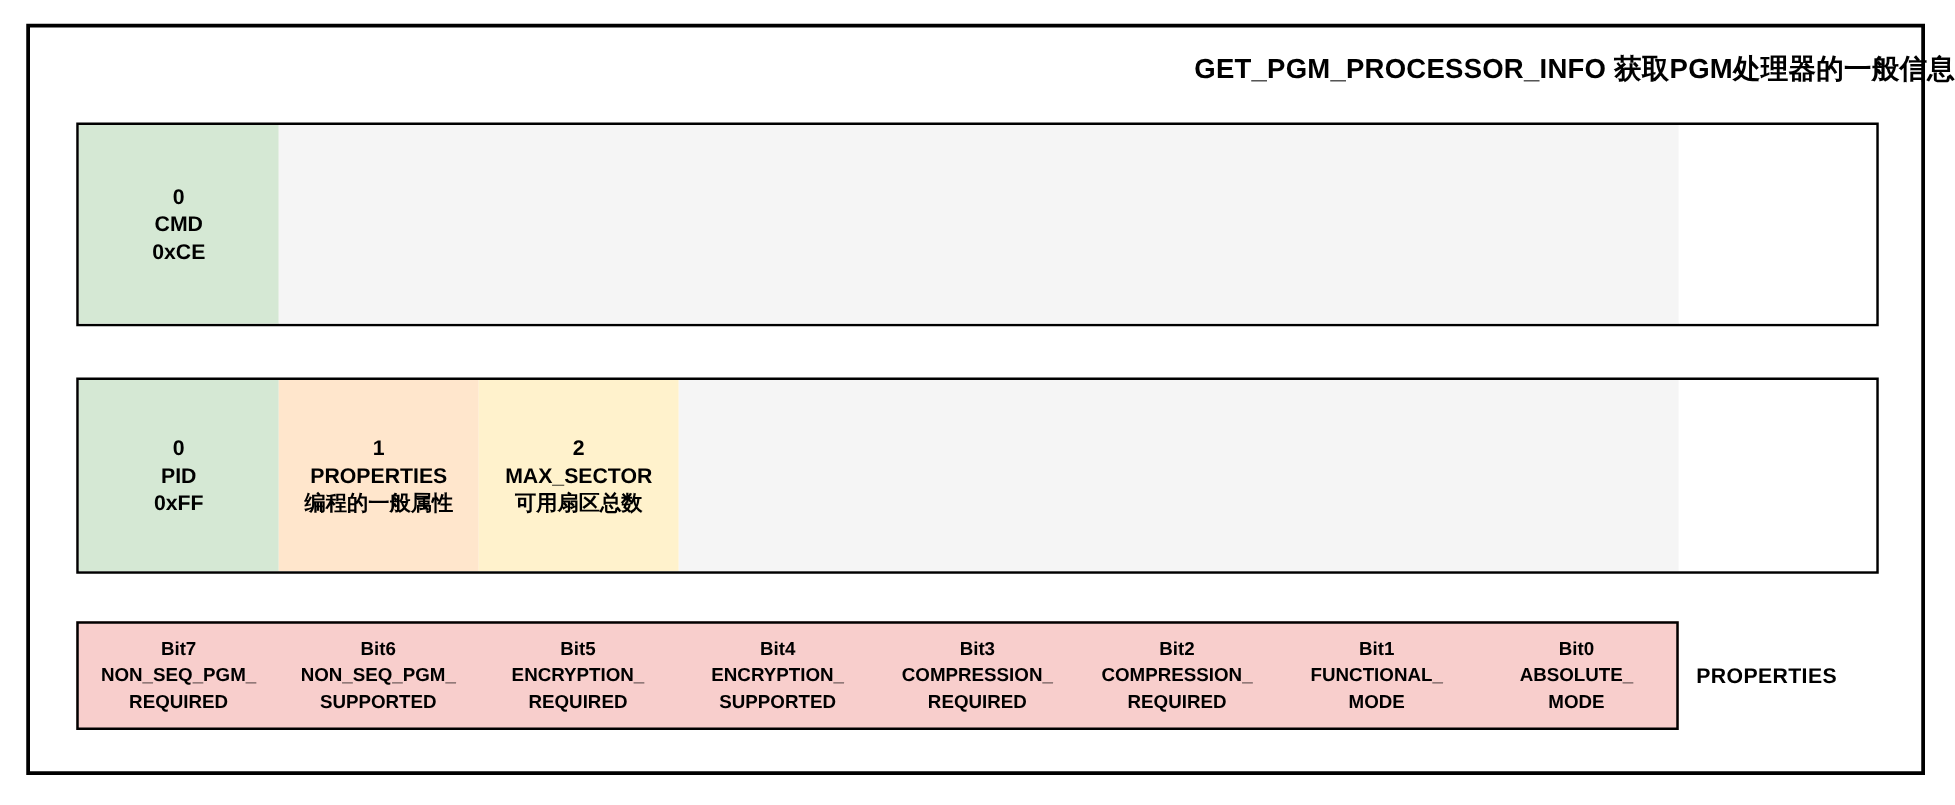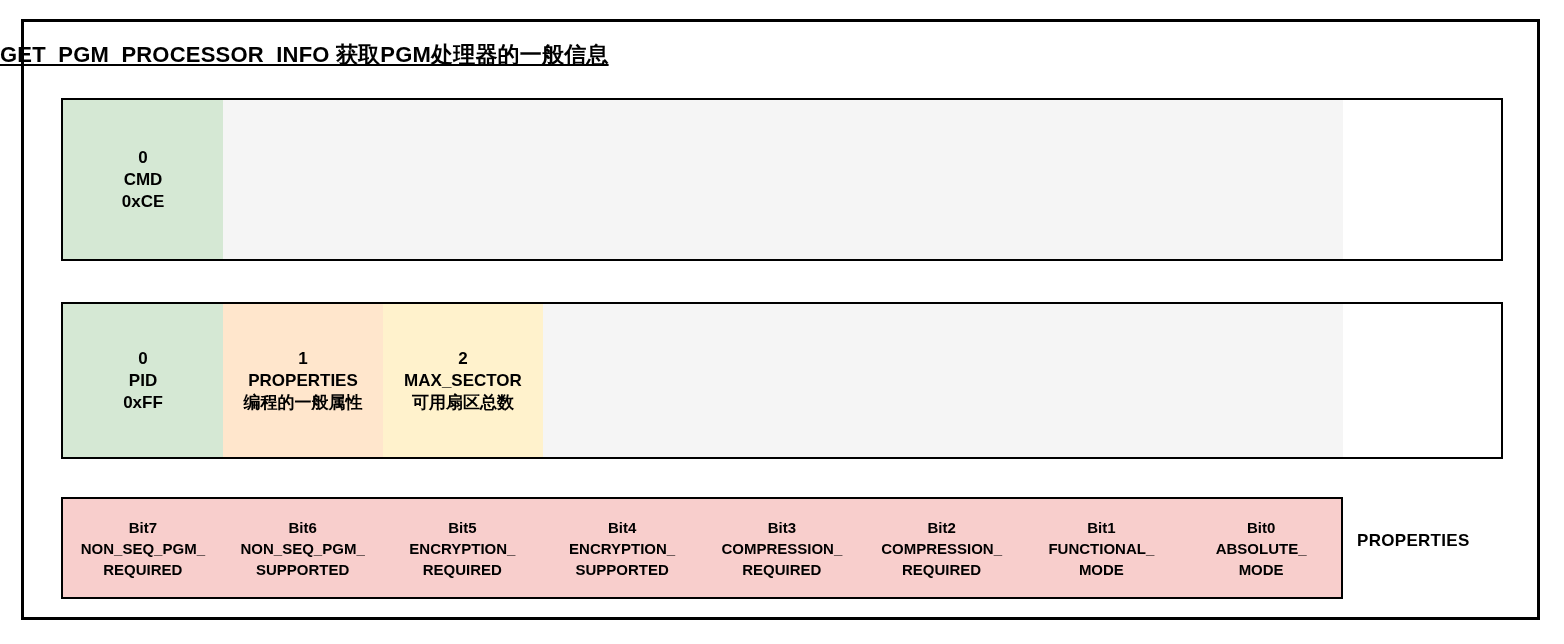--- a/index.html
+++ b/index.html
@@ -6,43 +6,43 @@
   body{
     width:1564px;height:644px;position:relative;background:#ffffff;
     font-family:"Liberation Sans","DejaVu Sans",sans-serif;
     -webkit-font-smoothing:antialiased;
   }
   .outer-frame{
     position:absolute;left:21px;top:19px;width:1519px;height:601px;
     border:3px solid var(--border,#000);box-sizing:border-box;background:#fff;
   }
   .diagram-title{
-    position:absolute;left:0;right:0;top:40px;text-align:left;
-    font-size:22px;font-weight:bold;color:#000;letter-spacing:0.2px;text-decoration:underline;
+    position:absolute;left:0;right:0;top:40px;text-align:right;
+    font-size:22px;font-weight:bold;color:#000;letter-spacing:0.2px;
   }
   .byte-row{
     position:absolute;display:flex;box-sizing:border-box;
     border:2px solid var(--border,#000);background:#fff;overflow:hidden;
   }
   .row-cmd{left:61px;top:98px;width:1442px;height:163px;}
   .row-pid{left:61px;top:302px;width:1442px;height:157px;}
   .cell{
     width:160px;flex:0 0 160px;display:flex;flex-direction:column;
     align-items:center;justify-content:center;text-align:center;
     font-size:17px;font-weight:bold;line-height:22px;color:#000;
   }
   .bg-green{background:var(--green,#d5e8d4);}
   .bg-orange{background:var(--orange,#ffe6cc);}
   .bg-yellow{background:var(--yellow,#fff2cc);}
   .filler-gray{background:var(--gray,#f5f5f5);flex:0 0 auto;}
   .filler-white{background:#fff;flex:1 1 auto;}
   .w1120{width:1120px;}
   .w800{width:800px;}
   .bits-row{
-    position:absolute;left:61px;top:497px;width:1282px;height:102px;
+    position:absolute;left:61px;top:497px;width:1282px;height:87px;
     box-sizing:border-box;border:2px solid var(--border,#000);
     background:var(--pink,#f8cecc);display:flex;
   }
   .bit-cell{
     flex:1 1 0;display:flex;flex-direction:column;align-items:center;
     justify-content:center;text-align:center;
     font-size:15px;font-weight:bold;line-height:21px;color:#000;
   }
   .properties-label{
     position:absolute;left:1357px;top:497px;height:87px;display:flex;

